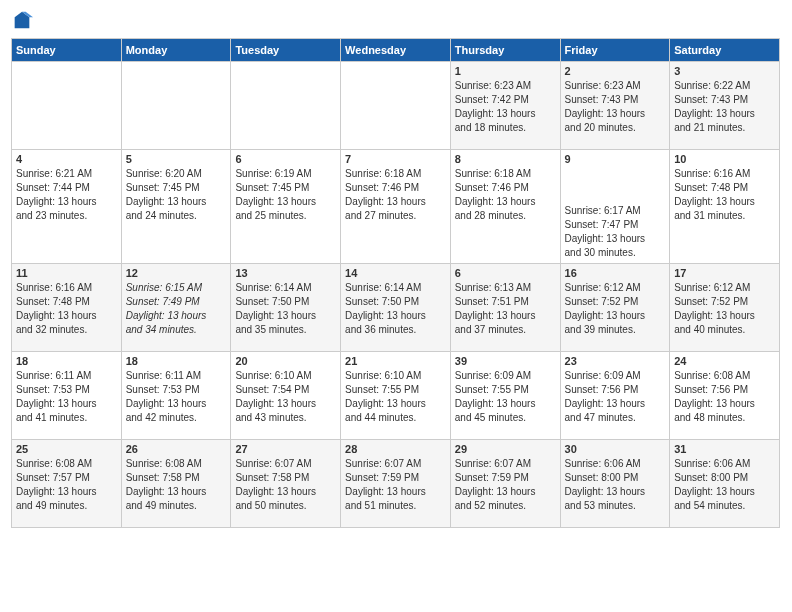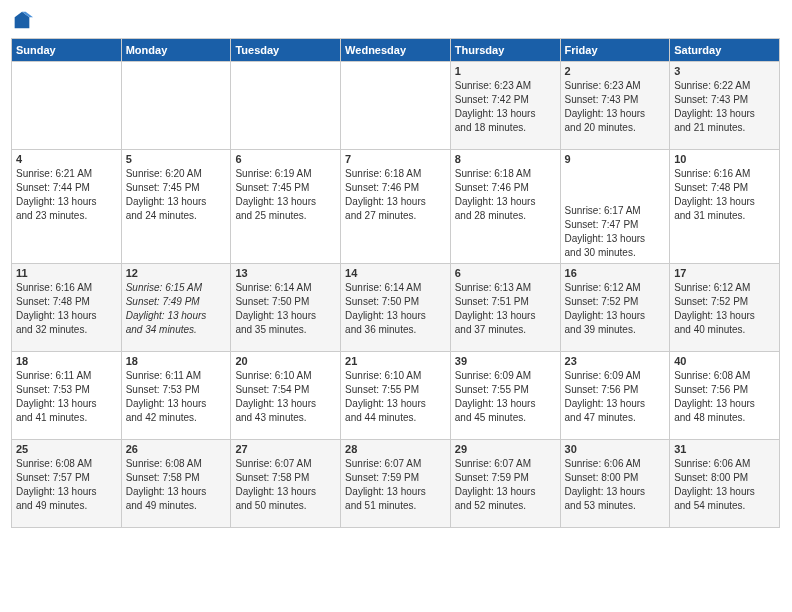--- a/index.html
+++ b/index.html
@@ -296,21 +296,21 @@
 and 45 minutes.</div>
           </td>
           <td>
             <span class="day-number">23</span>
             <div class="day-info" style="white-space: pre-line;">Sunrise: 6:09 AM
 Sunset: 7:56 PM
 Daylight: 13 hours
 and 47 minutes.</div>
           </td>
           <td>
-            <span class="day-number">40</span>
+            <span class="day-number">24</span>
             <div class="day-info" style="white-space: pre-line;">Sunrise: 6:08 AM
 Sunset: 7:56 PM
 Daylight: 13 hours
 and 48 minutes.</div>
           </td>
         </tr>
         <tr>
           <td>
             <span class="day-number">25</span>
             <div class="day-info" style="white-space: pre-line;">Sunrise: 6:08 AM

